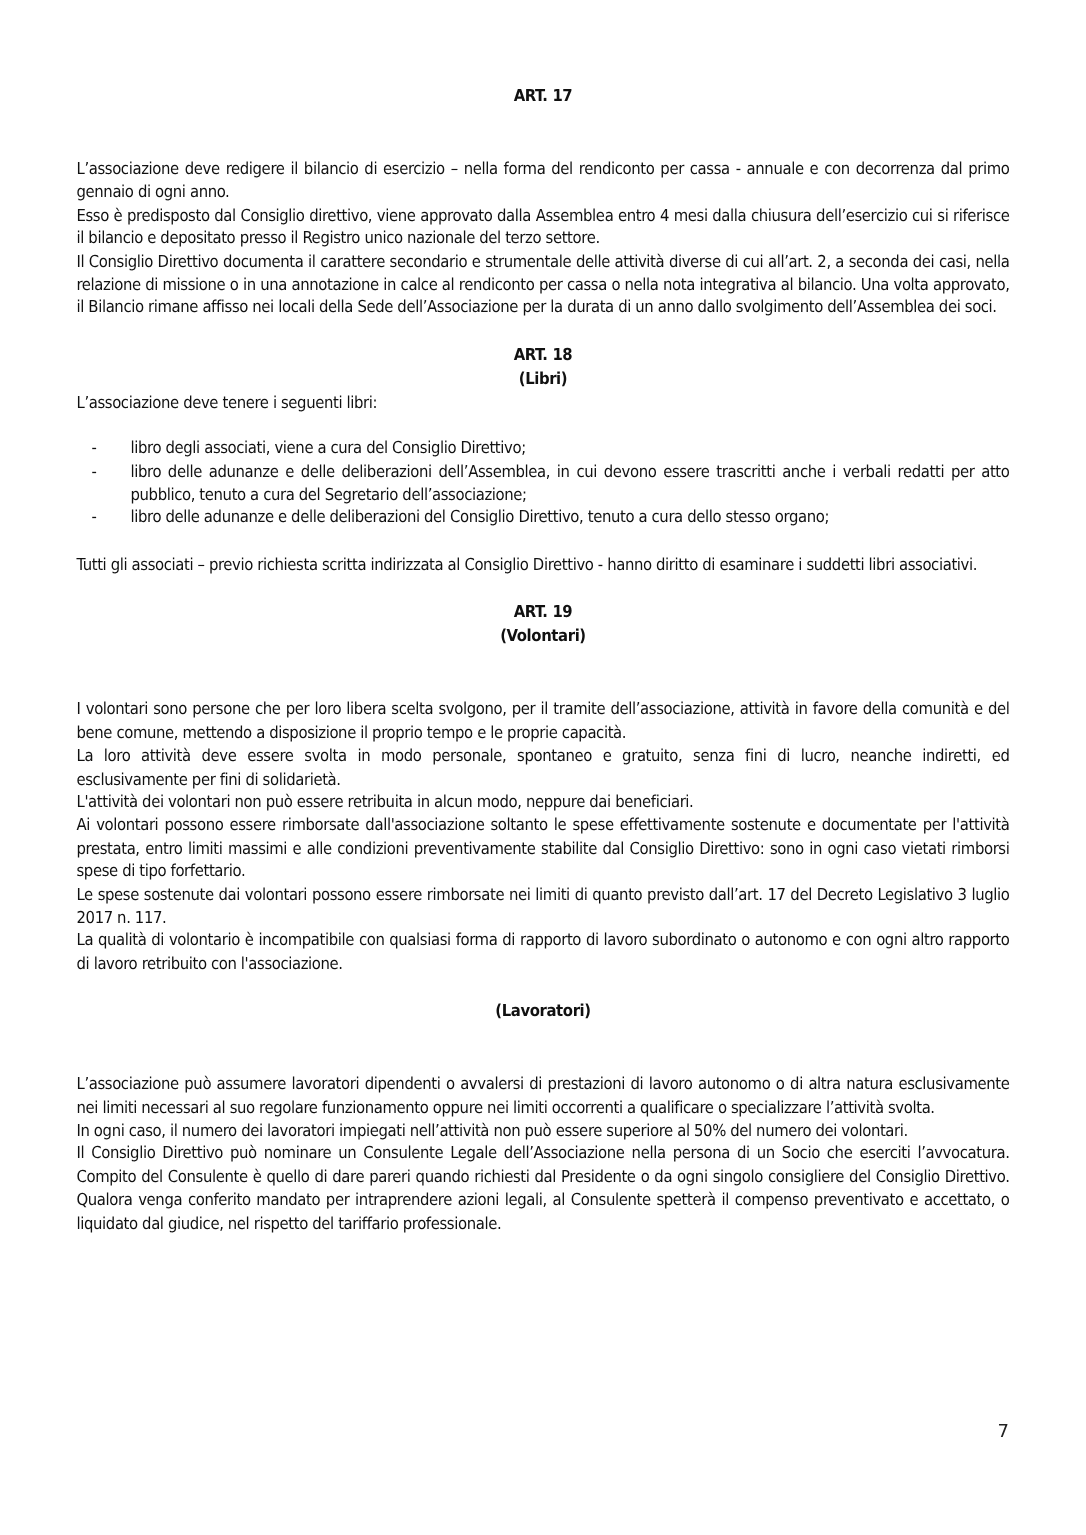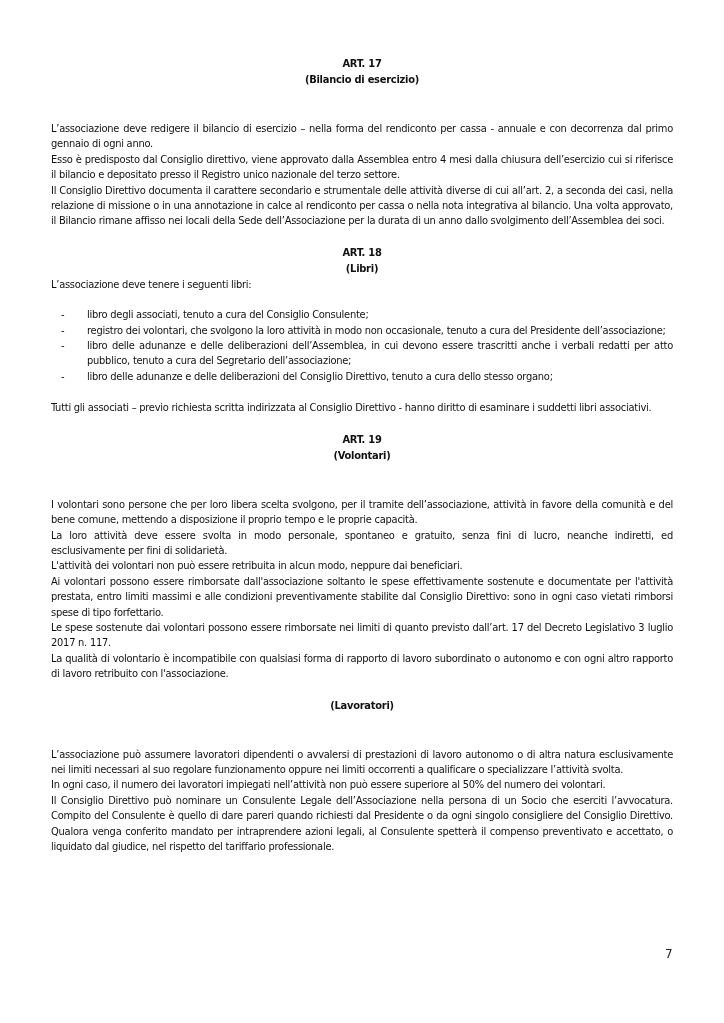--- a/index.html
+++ b/index.html
@@ -25,33 +25,31 @@
       font-family: "DejaVu Sans", sans-serif; font-size: 12px; color: #222;
     }
   </style>
 </head>
 <body>
 
 <div class="page">
 
   <section>
     <div class="art art-17">ART. 17</div>
-    <div class="art">(Bilancio di esercizio)</div>
     <p class="gap-after-head">L’associazione deve redigere il bilancio di esercizio – nella forma del rendiconto per cassa - annuale e con decorrenza dal primo gennaio di ogni anno.</p>
     <p>Esso è predisposto dal Consiglio direttivo, viene approvato dalla Assemblea entro 4 mesi dalla chiusura dell’esercizio cui si riferisce il bilancio e depositato presso il Registro unico nazionale del terzo settore.</p>
     <p>Il Consiglio Direttivo documenta il carattere secondario e strumentale delle attività diverse di cui all’art. 2, a seconda dei casi, nella relazione di missione o in una annotazione in calce al rendiconto per cassa o nella nota integrativa al bilancio. Una volta approvato, il Bilancio rimane affisso nei locali della Sede dell’Associazione per la durata di un anno dallo svolgimento dell’Assemblea dei soci.</p>
   </section>
 
   <section class="gap-section">
     <div class="art">ART. 18</div>
     <div class="art">(Libri)</div>
     <p>L’associazione deve tenere i seguenti libri:</p>
     <ul class="dash">
-      <li>libro degli associati, tenuto a cura del Consiglio Consulente;</li>
-      <li>registro dei volontari, che svolgono la loro attività in modo non occasionale, tenuto a cura del Presidente dell’associazione;</li>
+      <li>libro degli associati, viene a cura del Consiglio Direttivo;</li>
       <li>libro delle adunanze e delle deliberazioni dell’Assemblea, in cui devono essere trascritti anche i verbali redatti per atto pubblico, tenuto a cura del Segretario dell’associazione;</li>
       <li>libro delle adunanze e delle deliberazioni del Consiglio Direttivo, tenuto a cura dello stesso organo;</li>
     </ul>
     <p class="after-list">Tutti gli associati – previo richiesta scritta indirizzata al Consiglio Direttivo - hanno diritto di esaminare i suddetti libri associativi.</p>
   </section>
 
   <section class="gap-section">
     <div class="art">ART. 19</div>
     <div class="art">(Volontari)</div>
     <p class="gap-after-head">I volontari sono persone che per loro libera scelta svolgono, per il tramite dell’associazione, attività in favore della comunità e del bene comune, mettendo a disposizione il proprio tempo e le proprie capacità.</p>

